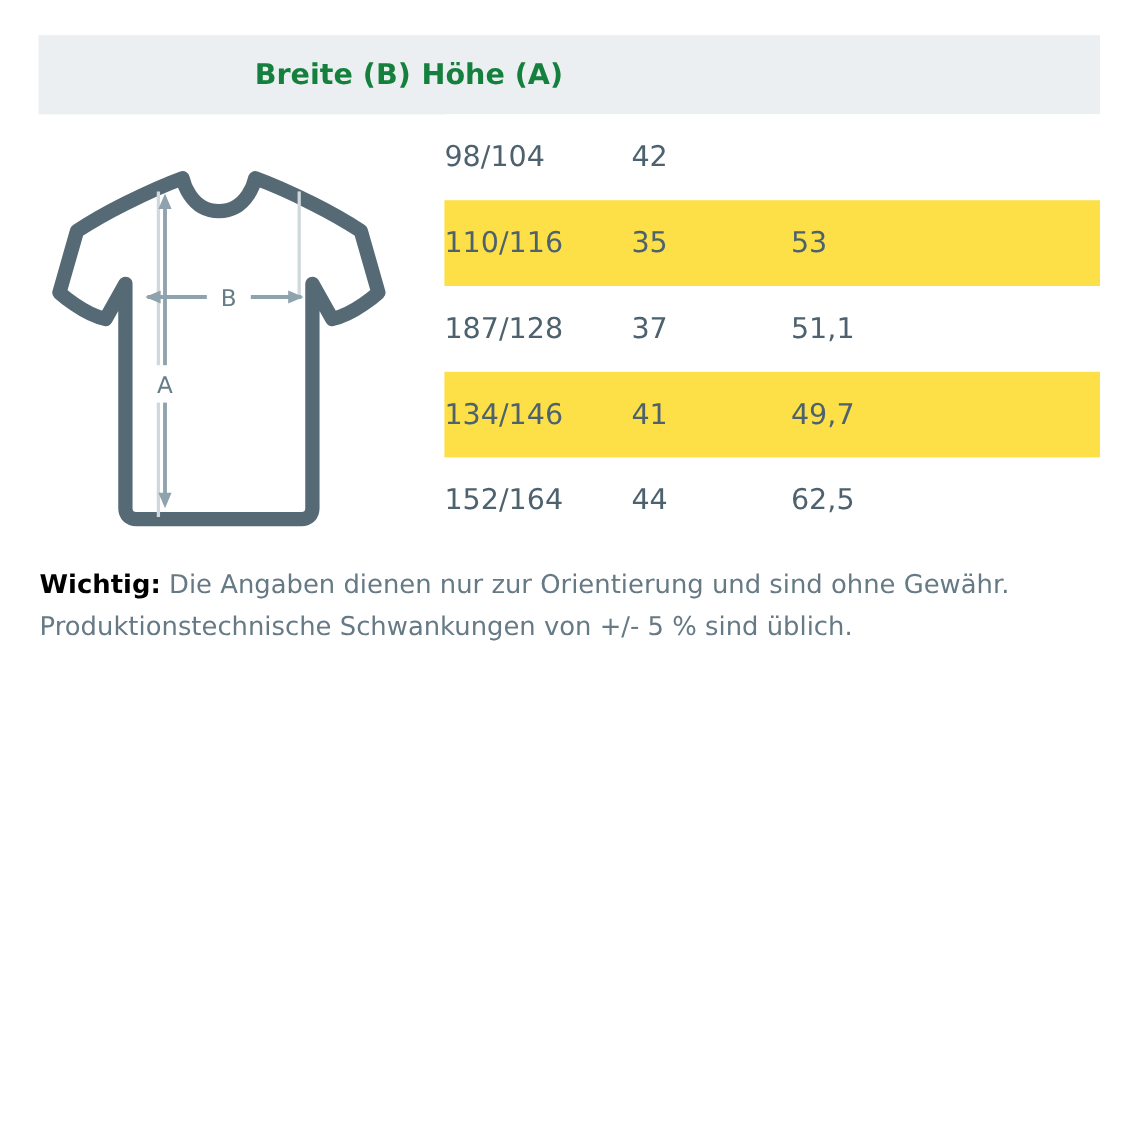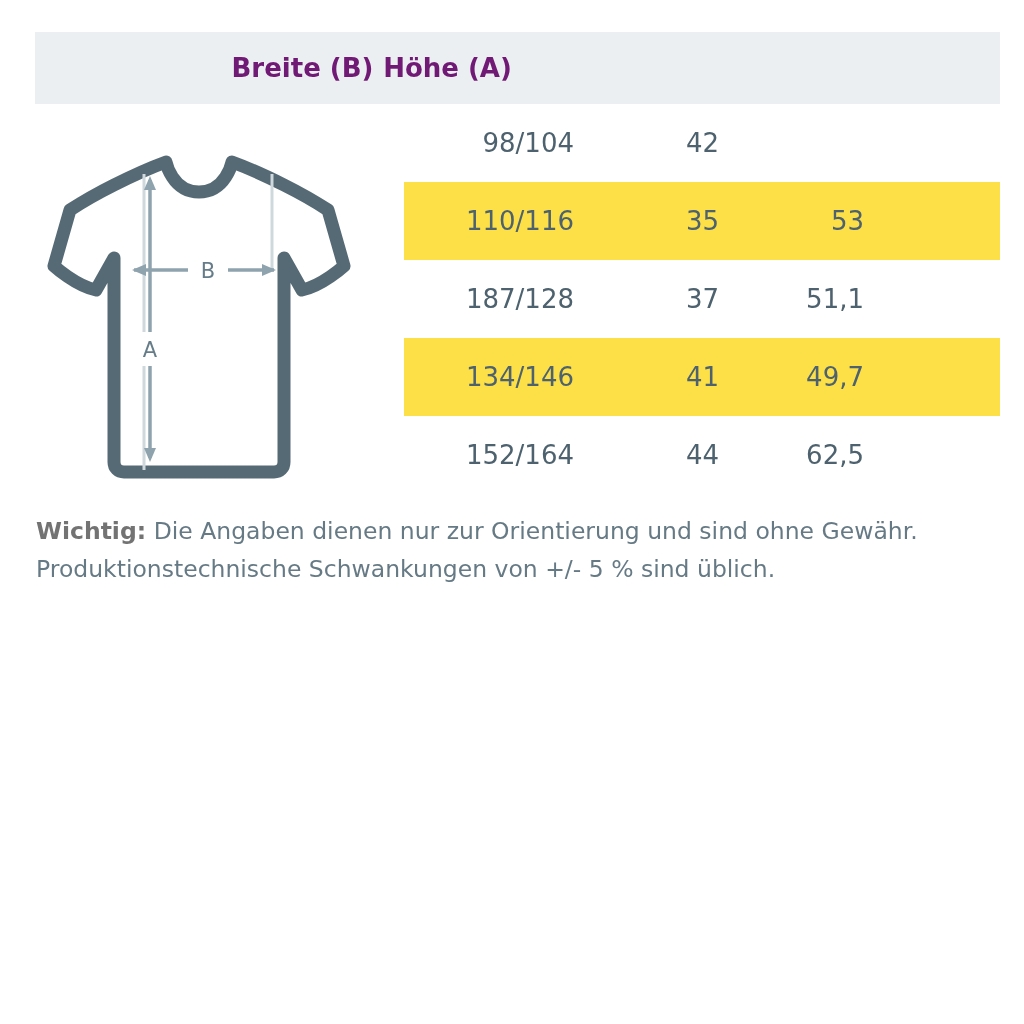--- a/index.html
+++ b/index.html
@@ -46,42 +46,42 @@
     text-align: center;
     font-size: 26px;
     font-weight: bold;
     color: #4d626e;
   }
   .chart-header .col-num {
     width: 145px;
     text-align: center;
     font-size: 26px;
     font-weight: bold;
-    color: #701a75;
+    color: #15803d;
     white-space: nowrap;
   }
 
   
   .chart-body {
     position: absolute;
     left: 404px;
     top: 104px;
     width: 596px;
   }
   .chart-row {
     display: flex;
     align-items: center;
     height: 78px;
     background: #ffffff;
   }
   .chart-row.alt {
     background: #fde047;
   }
   .chart-row .cell {
-    text-align: right;
+    text-align: left;
     font-size: 26px;
     color: #4d626e;
   }
   .chart-row .cell.size  { width: 170px; }
   .chart-row .cell.width { width: 145px; }
   .chart-row .cell.height{ width: 145px; }
 
   
   .shirt-figure {
     position: absolute;
@@ -95,21 +95,21 @@
   .note {
     position: absolute;
     left: 36px;
     top: 512px;
     width: 960px;
     font-size: 23.5px;
     line-height: 38px;
     color: #667a85;
   }
   .note b {
-    color: #737373;
+    color: #000000;
     font-weight: bold;
   }
 </style>
 </head>
 <body>
 
 <div class="size-chart">
 
   <div class="chart-header">
     <div class="col-size"></div>

